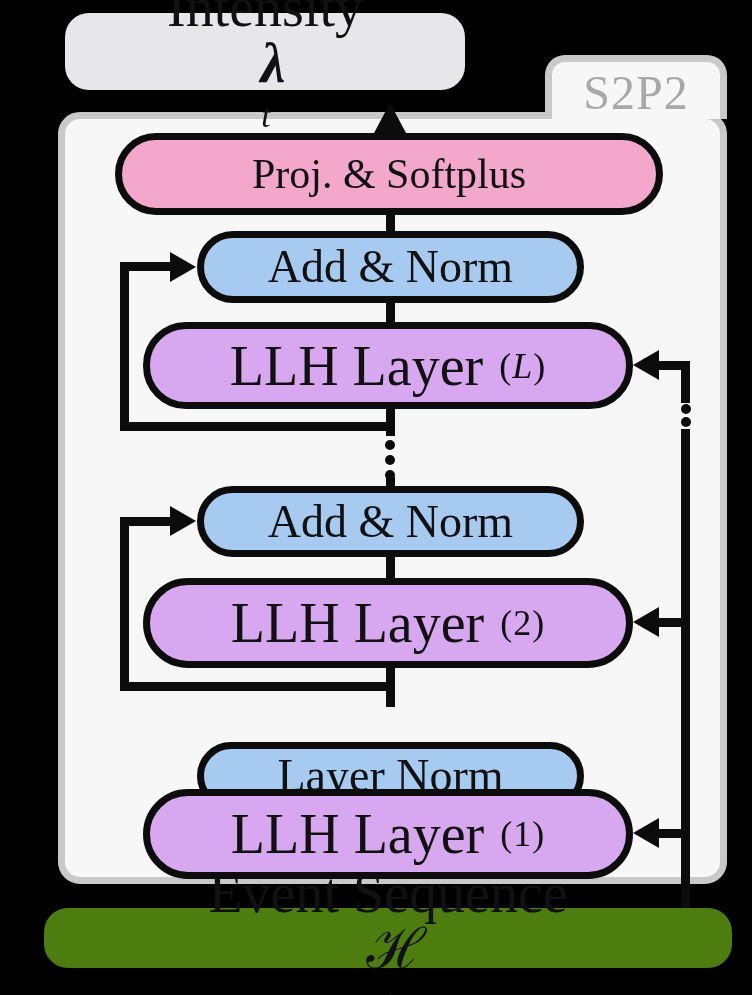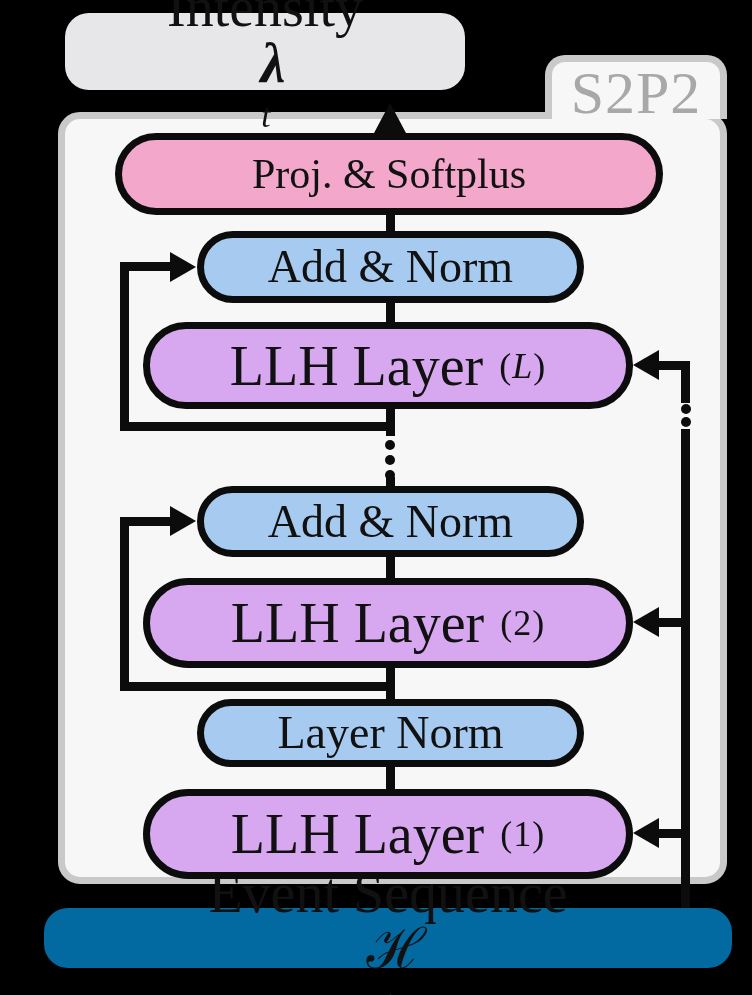--- a/index.html
+++ b/index.html
@@ -5,21 +5,21 @@
   html,body{margin:0;padding:0;background:#000;}
   #stage{
     position:relative;width:752px;height:995px;overflow:hidden;
     background:#000;
     font-family:"Liberation Serif","DejaVu Serif",serif;
     color:#111;
   }
   
   .panel{position:absolute;box-sizing:border-box;border:7px solid #c9c9c9;border-radius:22px;z-index:1;}
   .tab{position:absolute;box-sizing:border-box;border:7px solid #c9c9c9;border-bottom:none;border-radius:20px 20px 0 0;z-index:2;display:flex;align-items:center;justify-content:center;}
-  .badge{font-size:60px;line-height:1;padding-top:4px;letter-spacing:1px;}
+  .badge{font-size:48px;line-height:1;padding-top:4px;letter-spacing:1px;}
   
   .box{
     position:absolute;box-sizing:border-box;border:7px solid #0c0c0c;
     display:flex;align-items:center;justify-content:center;
     line-height:1;z-index:5;white-space:nowrap;
   }
   .iobox{
     position:absolute;box-sizing:border-box;border-radius:24px;
     display:flex;align-items:center;justify-content:center;
     line-height:1;z-index:5;white-space:nowrap;flex-direction:column;
@@ -87,21 +87,21 @@
   <div class="arr arr-left" style="left:633px;top:607px;"></div>
   <div class="hline" style="left: 655px; top: 829px; width: 35px; height: 9px; background: rgb(12, 12, 12);"></div>
   <div class="arr arr-left" style="left:633px;top:818px;"></div>
 
   <div class="iobox fs-io" style="left: 65px; top: 13px; width: 400px; height: 77px; background: rgb(231, 231, 233);">
     <span>Intensity</span>
       <span class="sym it bold">λ</span>
       <span class="sub">t</span>
   </div>
 
-  <div class="iobox fs-io" style="left: 44px; top: 908px; width: 688px; height: 60px; background: #0369a1;">
+  <div class="iobox fs-io" style="left: 44px; top: 908px; width: 688px; height: 60px; background: #4d7c0f;">
     <span>Event Sequence</span>
       <span class="sym">ℋ</span>
       <span class="sub">t</span>
   </div>
 
   <div class="box fs-pink" style="left: 115px; top: 133px; width: 548px; height: 82px; border-radius: 41px; background: rgb(242, 167, 203);">
     <span>Proj. &amp; Softplus</span>
   </div>
 
   <div class="box fs-blue" style="left: 197px; top: 231px; width: 387px; height: 72px; border-radius: 36px; background: rgb(167, 203, 240);">
@@ -115,21 +115,21 @@
 
   <div class="box fs-blue" style="left: 197px; top: 486px; width: 387px; height: 71px; border-radius: 36px; background: rgb(167, 203, 240);">
     <span>Add &amp; Norm</span>
   </div>
 
   <div class="box fs-purple" style="left: 143px; top: 578px; width: 490px; height: 90px; border-radius: 45px; background: rgb(215, 168, 240);">
     <span>LLH Layer</span>
     <span class="idx"><span>(</span><span>2</span><span>)</span></span>
   </div>
 
-  <div class="box fs-blue" style="left: 197px; top: 699px; width: 387px; height: 68px; border-radius: 34px; background: rgb(167, 203, 240);">
+  <div class="box fs-blue" style="left: 197px; top: 742px; width: 387px; height: 68px; border-radius: 34px; background: rgb(167, 203, 240);">
     <span>Layer Norm</span>
   </div>
 
   <div class="box fs-purple" style="left: 143px; top: 789px; width: 490px; height: 90px; border-radius: 45px; background: rgb(215, 168, 240);">
     <span>LLH Layer</span>
     <span class="idx"><span>(</span><span>1</span><span>)</span></span>
   </div>
 
 </div>
 

